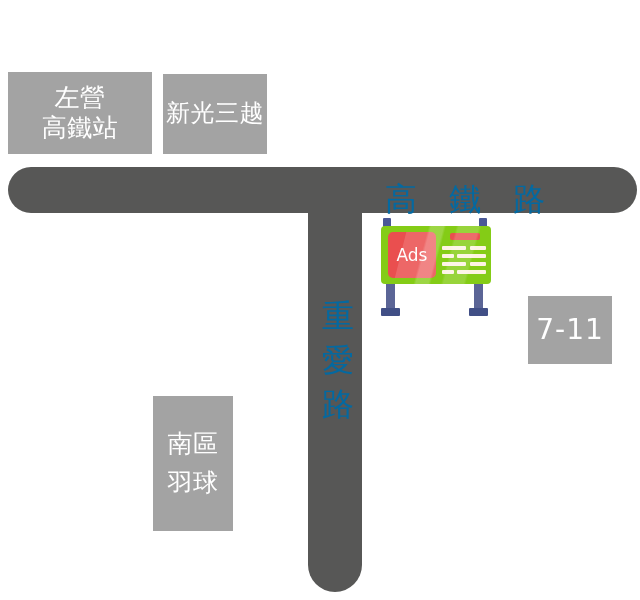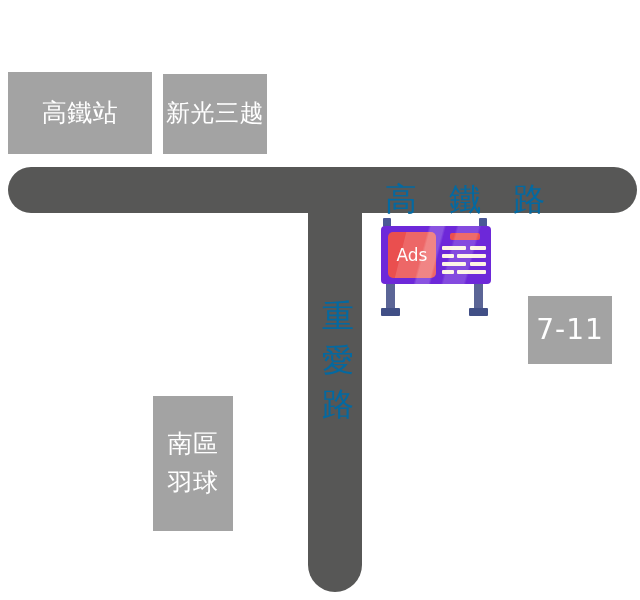--- a/index.html
+++ b/index.html
@@ -120,21 +120,21 @@
   }
   #bb-foot-left  { left: 3px; }
   #bb-foot-right { left: 91px; }
 
   #bb-panel {
     position: absolute;
     left: 3px;
     top: 8px;
     width: 110px;
     height: 58px;
-    background: #6d28d9;
+    background: #84cc16;
     border-radius: 4px;
     overflow: hidden;
   }
   #bb-shine {
     position: absolute;
     left: 0; top: 0;
     width: 100%; height: 100%;
     background:
       linear-gradient(105deg,
         rgba(255,255,255,0) 38%,
@@ -202,20 +202,21 @@
   .r2 { top: 21px; }
   .r3 { top: 29px; }
   .r4 { top: 37px; }
 </style>
 </head>
 <body>
 
 <div id="map-canvas">
 
   <div id="poi-hsr-station" class="poi">
+    <span class="poi-line">左營</span>
     <span class="poi-line">高鐵站</span>
   </div>
 
   <div id="poi-mitsukoshi" class="poi">
     <span class="poi-line">新光三越</span>
   </div>
 
   <div id="road-horizontal" class="road"></div>
   <div id="road-label-hsr" class="road-label">高 鐵 路</div>
 

